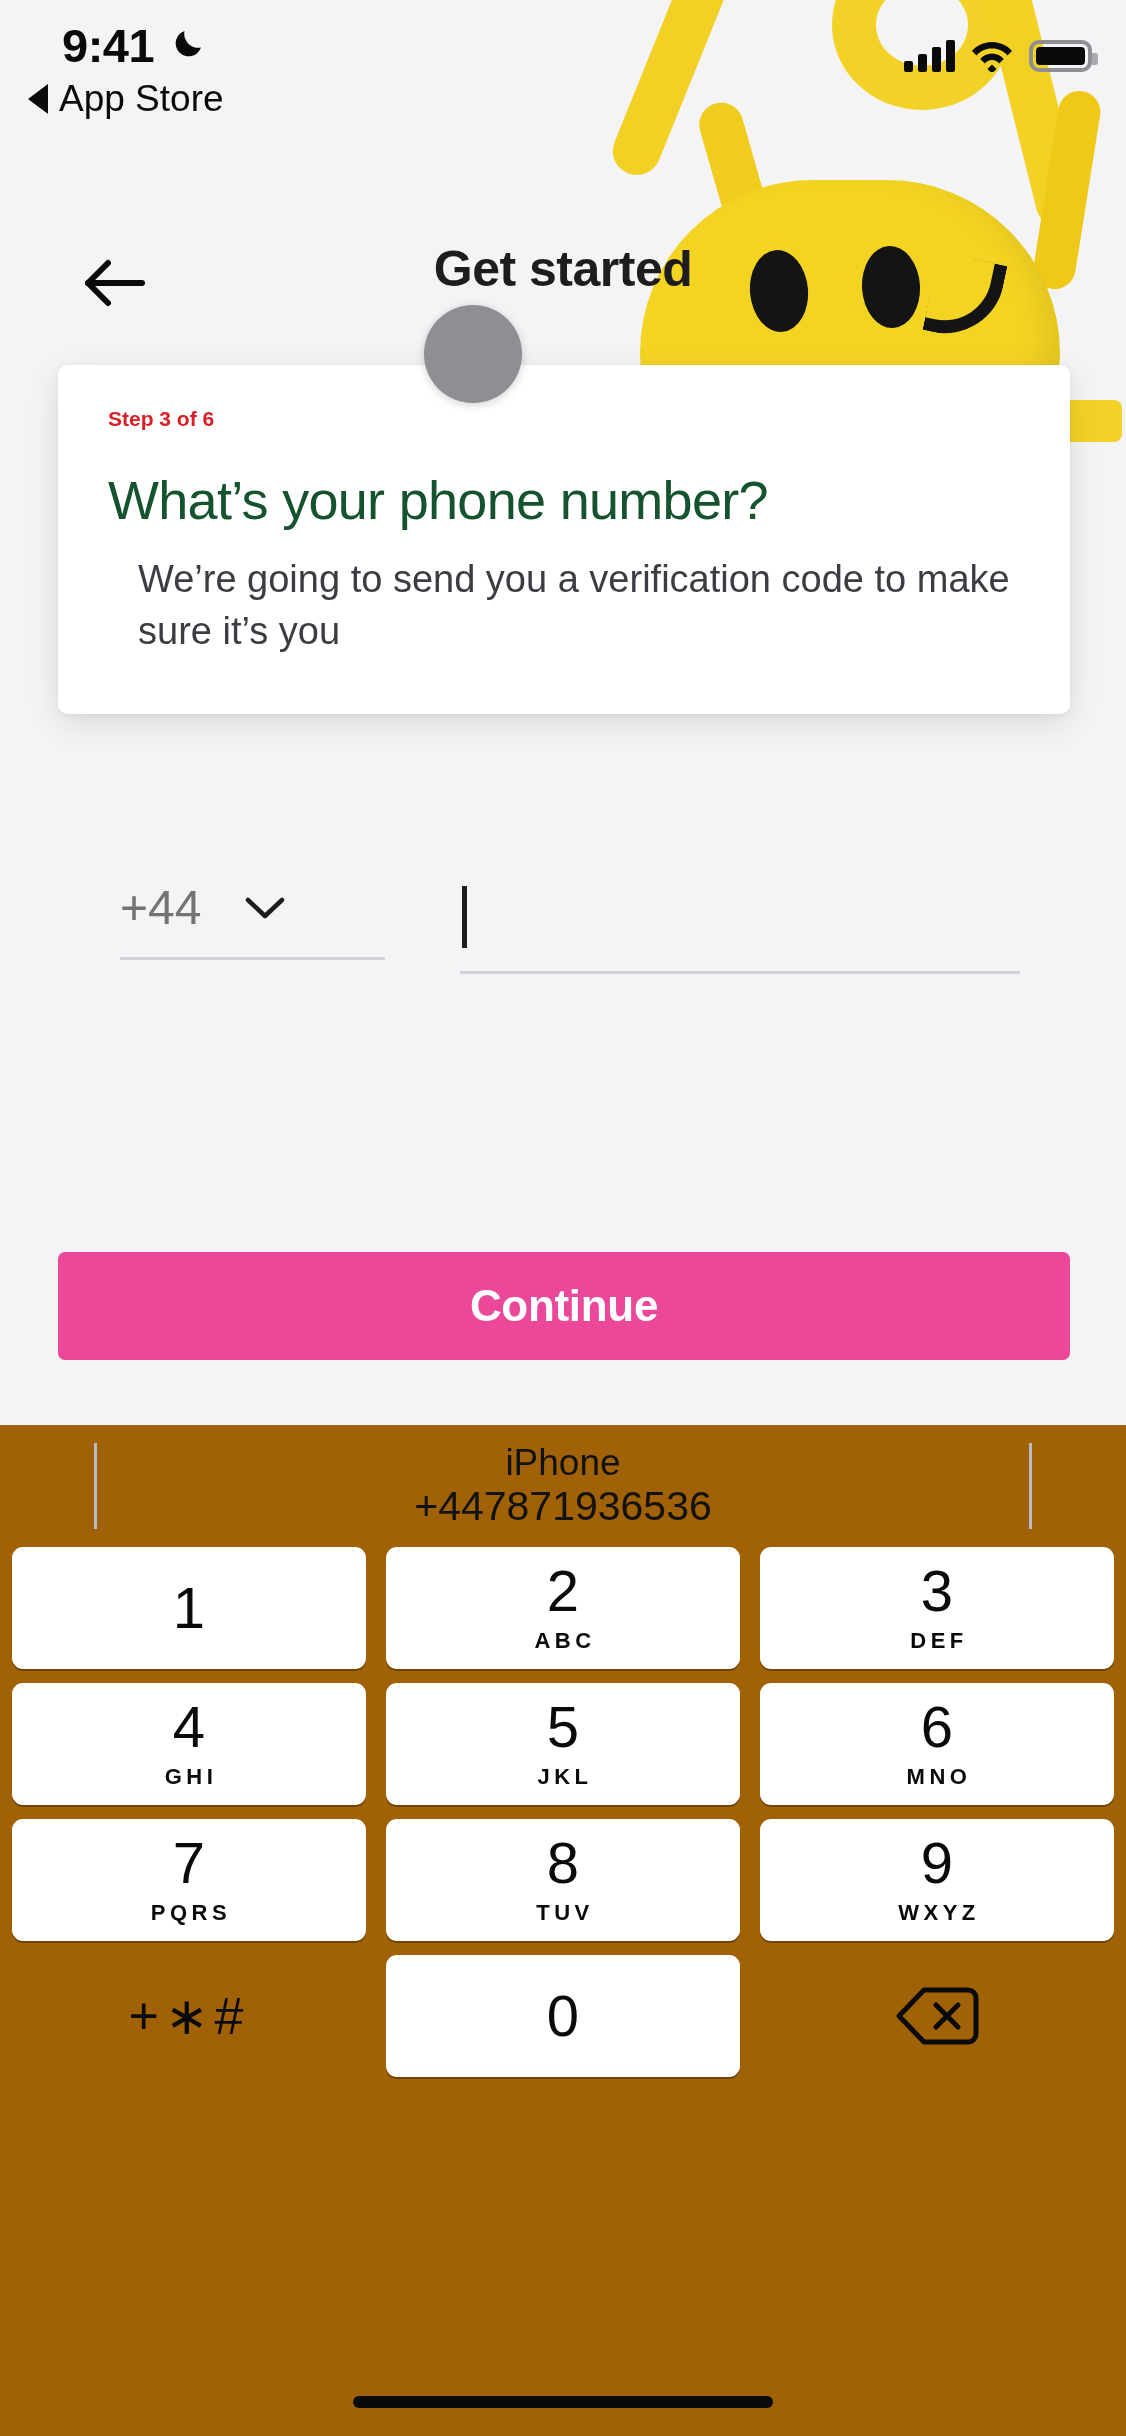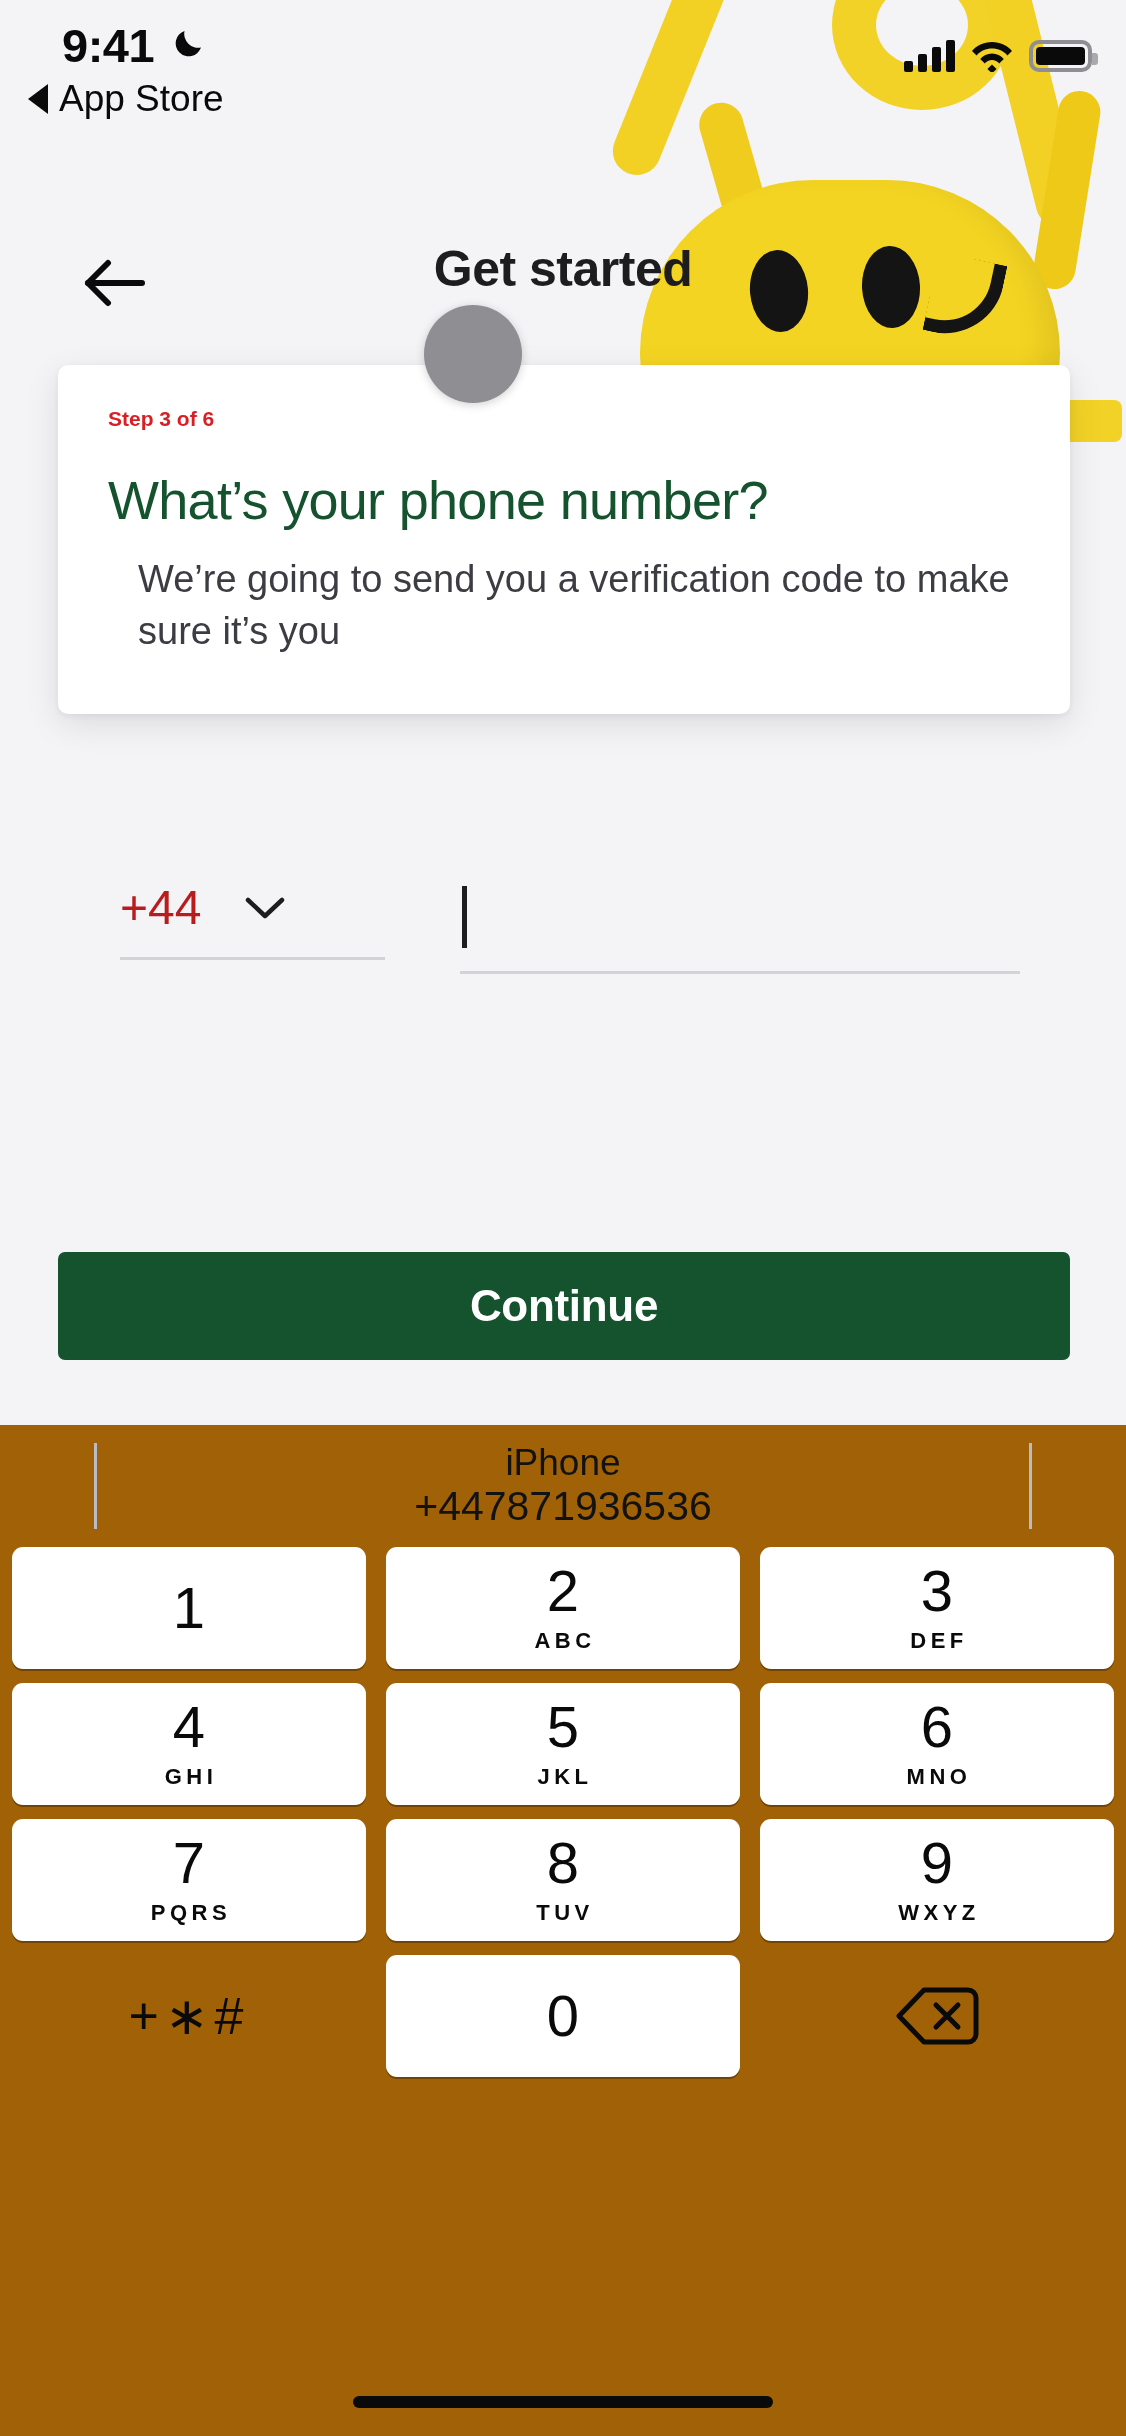--- a/index.html
+++ b/index.html
@@ -144,36 +144,36 @@
   
   .phone-row {
     position:absolute; left:0; top:880px; width:1126px; height:130px; z-index:20;
     display:flex; align-items:flex-start;
   }
   .cc-field {
     position:absolute; left:120px; top:0; width:265px;
     border-bottom:3px solid #d2d2d7; padding-bottom:22px;
     display:flex; align-items:center; gap:44px;
   }
-  .cc-value { font-size:48px; color:#b91c1c; font-weight:400; }
+  .cc-value { font-size:48px; color:#737373; font-weight:400; }
   .cc-chev { width:40px; height:24px; }
   .num-field {
     position:absolute; left:460px; top:0; width:560px;
     border-bottom:3px solid #d2d2d7; padding-bottom:22px; height:94px;
     position:absolute;
   }
   .caret {
     position:absolute; left:2px; top:6px; width:5px; height:62px;
     background:#1d1d1f;
   }
 
   
   .continue {
     position:absolute; left:58px; top:1252px; width:1012px; height:108px;
-    background:#14532d; border-radius:7px; z-index:20;
+    background:#ec4899; border-radius:7px; z-index:20;
     display:flex; align-items:center; justify-content:center;
     color:#ffffff; font-size:44px; font-weight:bold; letter-spacing:-0.3px;
   }
 
   
   .keyboard {
     position:absolute; left:0; top:1425px; width:1126px; height:1011px;
     background:#a16207; z-index:26;
   }
   .kb-suggest {

